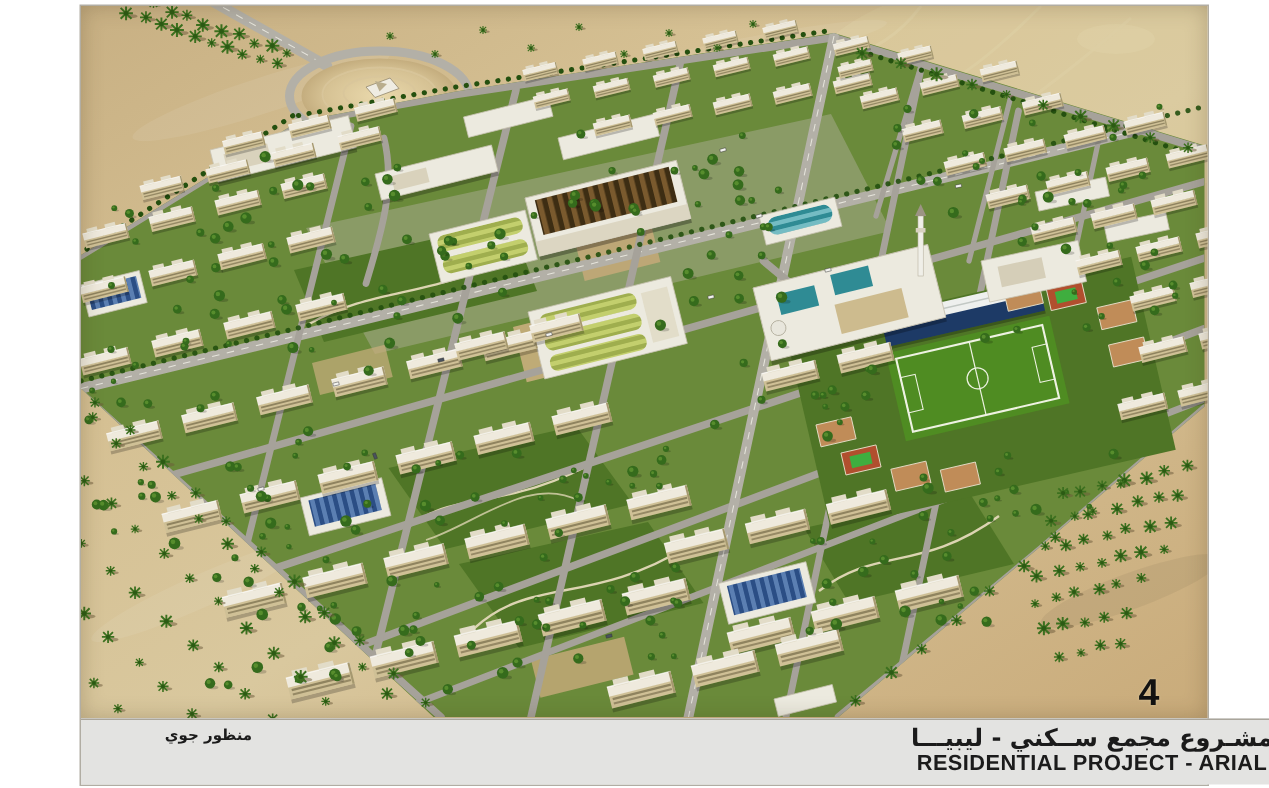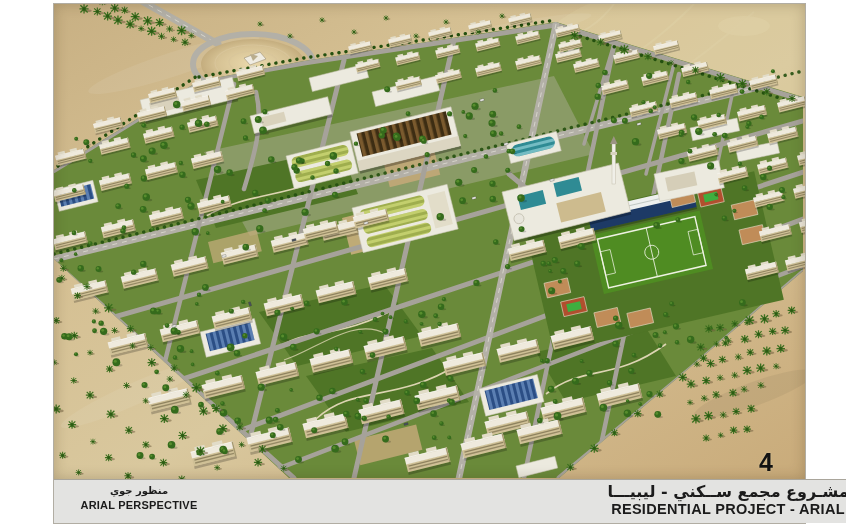--- a/index.html
+++ b/index.html
@@ -826,21 +826,20 @@
             <rect x="-2" y="-1" width="4" height="2" fill="#f4f4f0" stroke="#333" stroke-width=".3" transform="translate(585,120) rotate(-12)"></rect>
           </g>
    </svg>
 
    <div class="pagenum">4</div>
   </div>
 
   <div class="footer">
     <div class="cap left">
       <div class="ar" dir="rtl">منظور جوي</div>
-      <div class="en">ARIAL PERSPECTIVE</div>
     </div>
     <div class="cap right">
       <div class="ar" dir="rtl">مشـروع مجمع ســكني - ليبيـــا</div>
       <div class="en">RESIDENTIAL PROJECT - ARIAL</div>
     </div>
   </div>
  </div>
 </div>
 
 </body></html>

